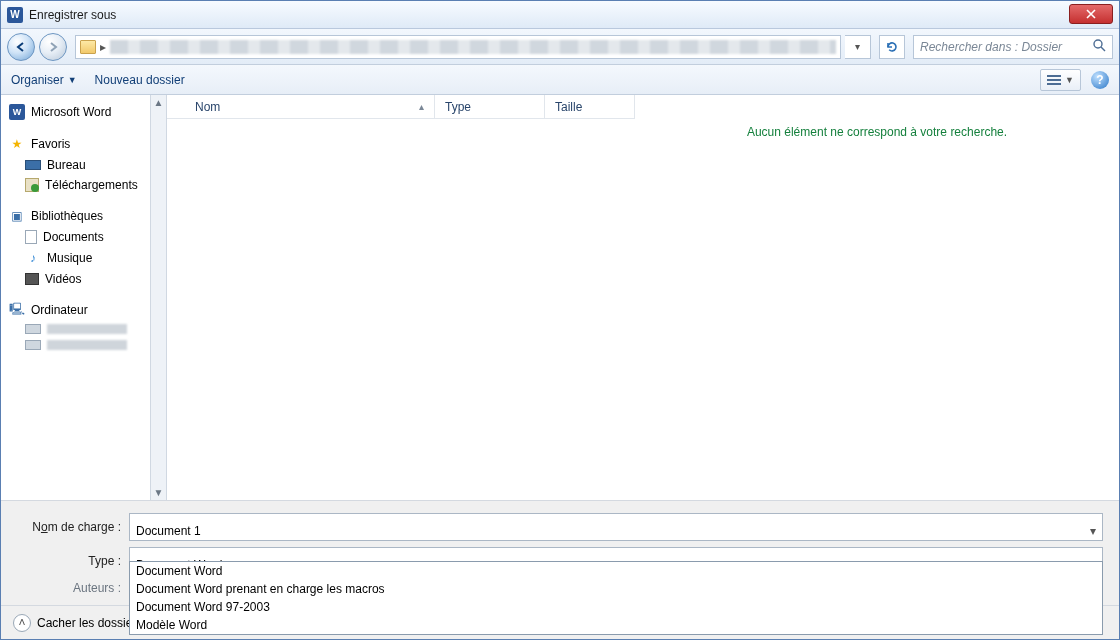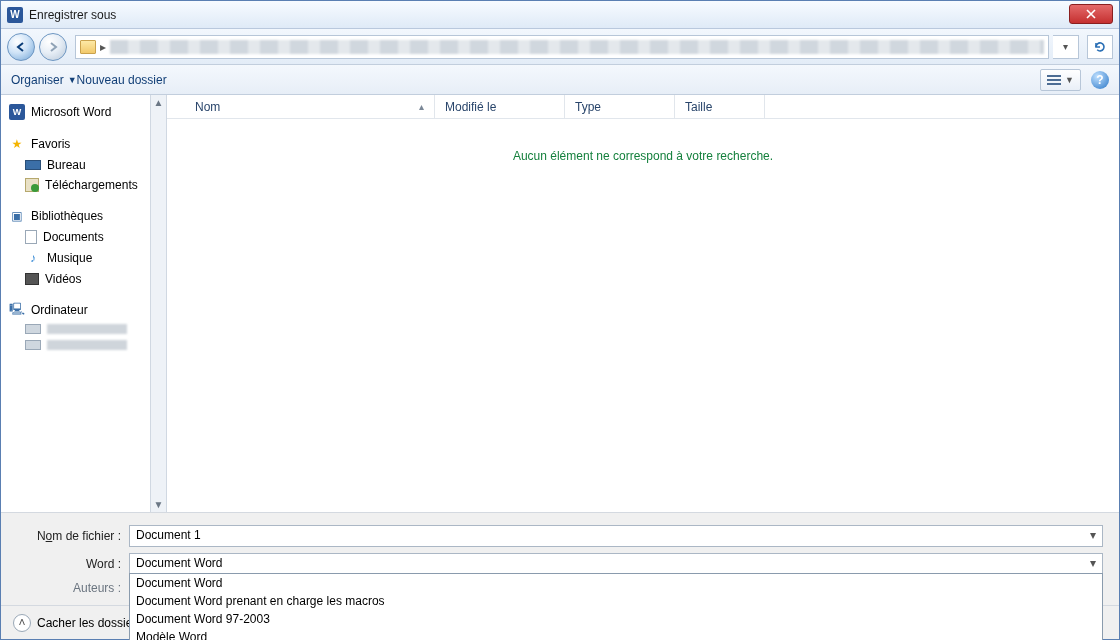--- a/index.html
+++ b/index.html
@@ -20,21 +20,21 @@
   .navcircle svg{width:12px;height:12px;}
   .breadcrumb { flex:1; height:24px; background:#fff; border:1px solid #b7c6d8; display:flex; align-items:center; padding:0 4px; gap:4px; margin-left:4px;}
   .breadcrumb .folder-icon{width:16px;height:14px;background:linear-gradient(#fde9a6,#f2c96b);border:1px solid #caa24d;border-radius:1px;}
   .breadcrumb .crumb-blur{flex:1;height:14px;background:repeating-linear-gradient(90deg,#d0d7de 0 18px,#e4e8ec 18px 30px);filter:blur(1px);}
   .bc-end{width:26px;height:24px;border:1px solid #b7c6d8;background:#fff;display:flex;align-items:center;justify-content:center;border-left:none;}
   .refresh-btn{width:26px;height:24px;border:1px solid #b7c6d8;background:#fff;display:flex;align-items:center;justify-content:center;margin-left:4px;}
   .searchbox{width:200px;height:24px;border:1px solid #b7c6d8;background:#fff;display:flex;align-items:center;padding:0 6px;margin-left:4px;color:#7a8796;font-style:italic;}
   .searchbox .mag{margin-left:auto;color:#4d6d94;}
 
   
-  .toolbar { height:30px; background:linear-gradient(#f4f8fd,#e7eef7); border-bottom:1px solid #c2cedd; display:flex; align-items:center; padding:0 10px; }
+  .toolbar { height:30px; background:linear-gradient(#f4f8fd,#e7eef7); border-bottom:1px solid #c2cedd; display:flex; align-items:center; padding:0 10px; gap:18px;}
   .toolbar .tbtn{color:#123f77; display:flex;align-items:center;gap:4px;}
   .toolbar .right{margin-left:auto;display:flex;align-items:center;gap:10px;}
   .toolbar .viewbtn{border:1px solid #b7c6d8;background:linear-gradient(#fff,#e9eff7);height:22px;padding:0 6px;display:flex;align-items:center;gap:4px;border-radius:2px;}
   .toolbar .help{width:18px;height:18px;border-radius:50%;background:radial-gradient(circle at 35% 30%,#bfe0ff,#2a76c6);color:#fff;display:flex;align-items:center;justify-content:center;font-weight:bold;}
 
   
   .body{flex:1;display:flex;min-height:0;}
   .sidebar{width:150px;border-right:1px solid #d0d8e2;padding:6px 0;overflow:hidden;background:#fff;}
   .sidebar .item{display:flex;align-items:center;gap:6px;padding:3px 8px;white-space:nowrap;}
   .sidebar .root{ }
@@ -52,33 +52,33 @@
   .ic-img{width:14px;height:12px;background:#fff;border:1px solid #9aa8b7;box-shadow:inset 0 -5px 0 #6aa9d8;}
   .ic-music{color:#3b8cd6;}
   .ic-video{width:14px;height:12px;background:#555;border:1px solid #333;}
   .ic-pc{color:#3b6fa7;}
   .ic-drive{width:16px;height:10px;background:#cfd7df;border:1px solid #9aa8b7;}
   .sidebar .blur-label{display:inline-block;width:80px;height:10px;background:#cfd5db;filter:blur(1.2px);}
 
   .vsb{width:16px;background:#eef2f7;border-right:1px solid #d0d8e2;display:flex;flex-direction:column;align-items:center;justify-content:space-between;padding:2px 0;}
   .vsb .arrow{color:#6b7785;font-size:10px;}
 
-  .main{flex:1;display:flex;flex-direction:column;background:#fff;}
+  .main{flex:1;display:flex;background:#fff;}
   .cols{height:24px;border-bottom:1px solid #e1e6ec;display:flex;align-items:center;padding-left:18px;color:#29456b;}
   .cols .col{display:flex;align-items:center;gap:4px;border-right:1px solid #e1e6ec;height:100%;padding:0 10px;}
   .cols .col.nom{width:250px;} .cols .col.mod{width:130px;} .cols .col.type{width:110px;} .cols .col.taille{width:90px;}
   .cols .sort{color:#7a8796;font-size:10px;}
   .empty{flex:1;display:flex;justify-content:center;padding-top:30px;color:#15803d;}
 
   
   .form-panel{background:#f0f0f0;border-top:1px solid #d4d9e0;padding:12px 16px 4px 16px;position:relative;}
   .form-row{display:flex;align-items:center;margin-bottom:6px;}
   .form-row .lbl{width:112px;text-align:right;padding-right:8px;color:#222;}
   .form-row .lbl .u{text-decoration:underline;}
-  .form-row .field{flex:1;height:22px;background:#fff;border:1px solid #abb7c5;padding:2px 6px;display:flex;align-items:flex-start;position:relative;}
+  .form-row .field{flex:1;height:28px;background:#fff;border:1px solid #abb7c5;padding:2px 6px;display:flex;align-items:flex-end;position:relative;}
   .form-row .field .dd{position:absolute;right:6px;color:#555;}
   .type-field{background:linear-gradient(#dff1ff,#b7e0fb);border:1px solid #4da0e0;}
   .authors-row .lbl{color:#6b7580;}
 
   
   .dropdown{position:absolute;left:128px;right:16px;top:60px;background:#fff;border:1px solid #8a9bad;max-height:150px;overflow:hidden;z-index:10;}
   .dropdown .opt{padding:1px 6px;line-height:16px;white-space:nowrap;}
 
   
   .footer{height:34px;background:#f0f0f0;border-top:1px solid #d4d9e0;display:flex;align-items:center;padding:0 12px;gap:6px;}
@@ -116,20 +116,29 @@
       <span class="crumb-blur"></span>
     </div>
     <div class="bc-end">
         <span style="color:#555;font-size:10px">▾</span>
       </div>
     <div class="refresh-btn">
       <svg width="14" height="14" viewBox="0 0 14 14">
           <path d="M3 7 a4 4 0 1 1 1.2 2.8" stroke="#2a6fb5" stroke-width="1.6" fill="none"></path>
           <path d="M3 3 L3 7 L7 7" stroke="#2a6fb5" stroke-width="1.6" fill="none"></path>
         </svg>
+    </div>
+    <div class="searchbox">
+      <span>Rechercher dans : Dossier</span>
+      <span class="mag">
+        <svg width="14" height="14" viewBox="0 0 14 14">
+            <circle cx="6" cy="6" r="4" stroke="#4d6d94" stroke-width="1.4" fill="none"></circle>
+            <path d="M9 9 L13 13" stroke="#4d6d94" stroke-width="1.4"></path>
+          </svg>
+      </span>
     </div>
   </div>
 
   <div class="toolbar">
     <div class="tbtn">
       <span>Organiser</span>
       <span style="font-size:9px">▼</span>
     </div>
     <div class="tbtn">
       <span>Nouveau dossier</span>
@@ -204,46 +213,43 @@
       <span class="arrow">▲</span>
       <span class="arrow">▼</span>
     </div>
 
     <div class="main">
       <div class="cols">
         <div class="col nom">
             <span>Nom</span>
             <span class="sort" style="margin-left:auto">▴</span>
           </div>
-        <div class="col mod">
-            <span>Modifié le</span>
-          </div>
         <div class="col type">
             <span>Type</span>
           </div>
         <div class="col taille">
             <span>Taille</span>
           </div>
       </div>
       <div class="empty">
         <span>Aucun élément ne correspond à votre recherche.</span>
       </div>
     </div>
   </div>
 
   <div class="form-panel">
     <div class="form-row">
-      <div class="lbl"><span>N</span><span class="u">o</span><span>m de fichier :</span></div>
+      <div class="lbl"><span>N</span><span class="u">o</span><span>m de charge :</span></div>
       <div class="field">
         <span>Document 1</span>
         <span class="dd">▾</span>
       </div>
     </div>
     <div class="form-row">
-      <div class="lbl">Word :</div>
+      <div class="lbl">Type :</div>
       <div class="field type-field">
         <span>Document Word</span>
         <span class="dd">▾</span>
       </div>
     </div>
     <div class="form-row authors-row">
       <div class="lbl">Auteurs :</div>
       <div style="flex:1"></div>
     </div>
 

